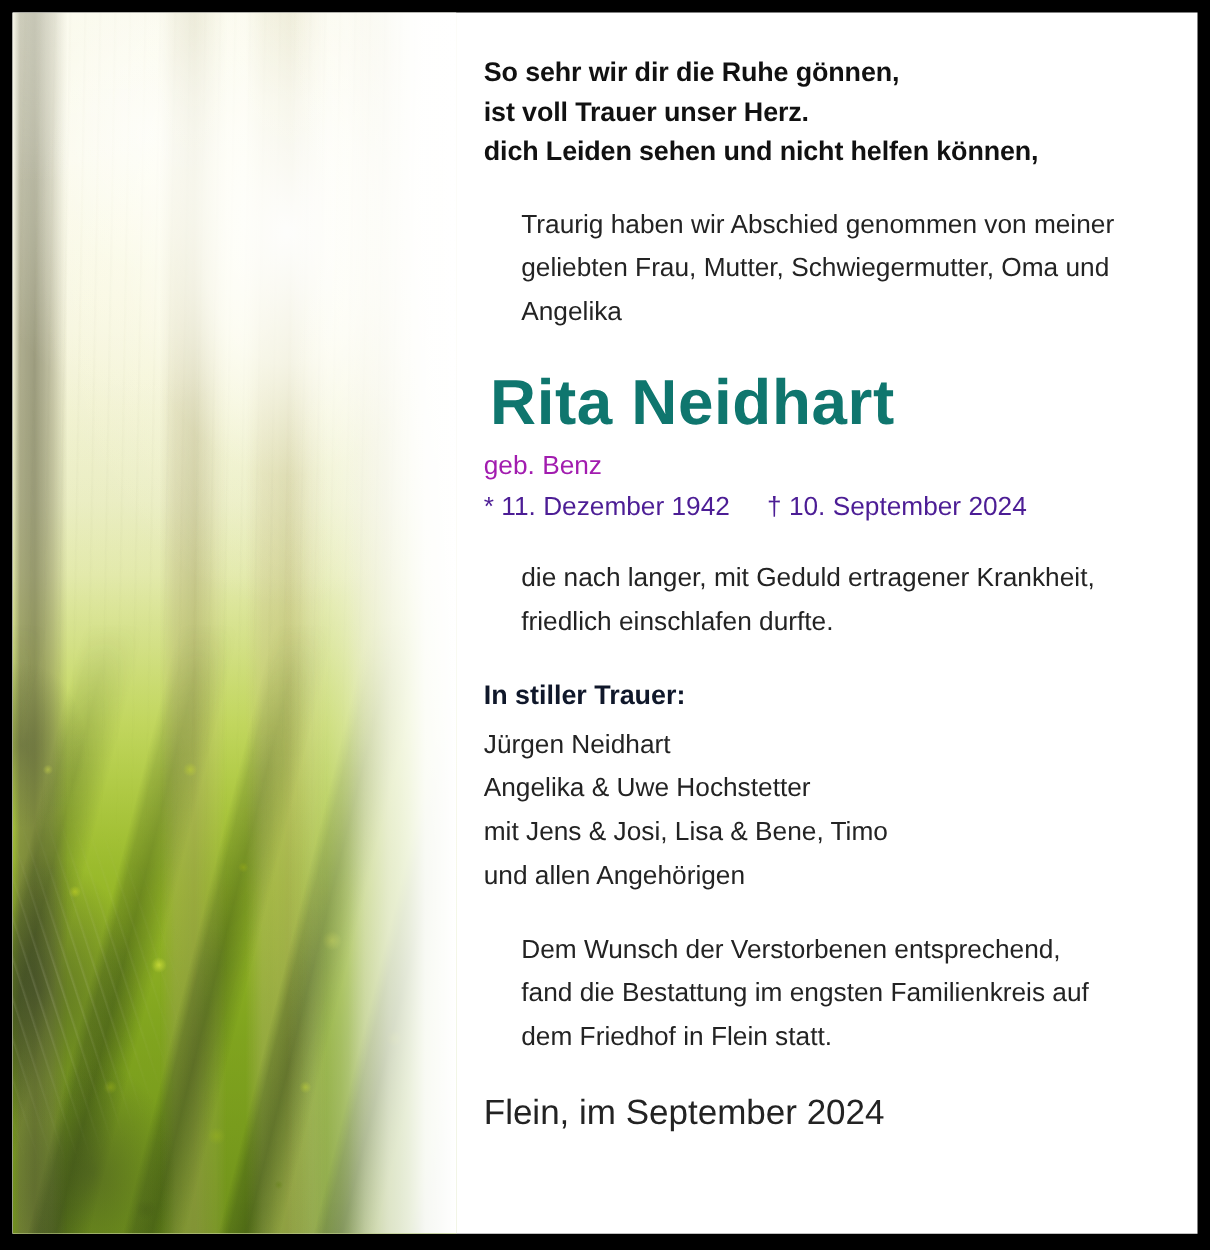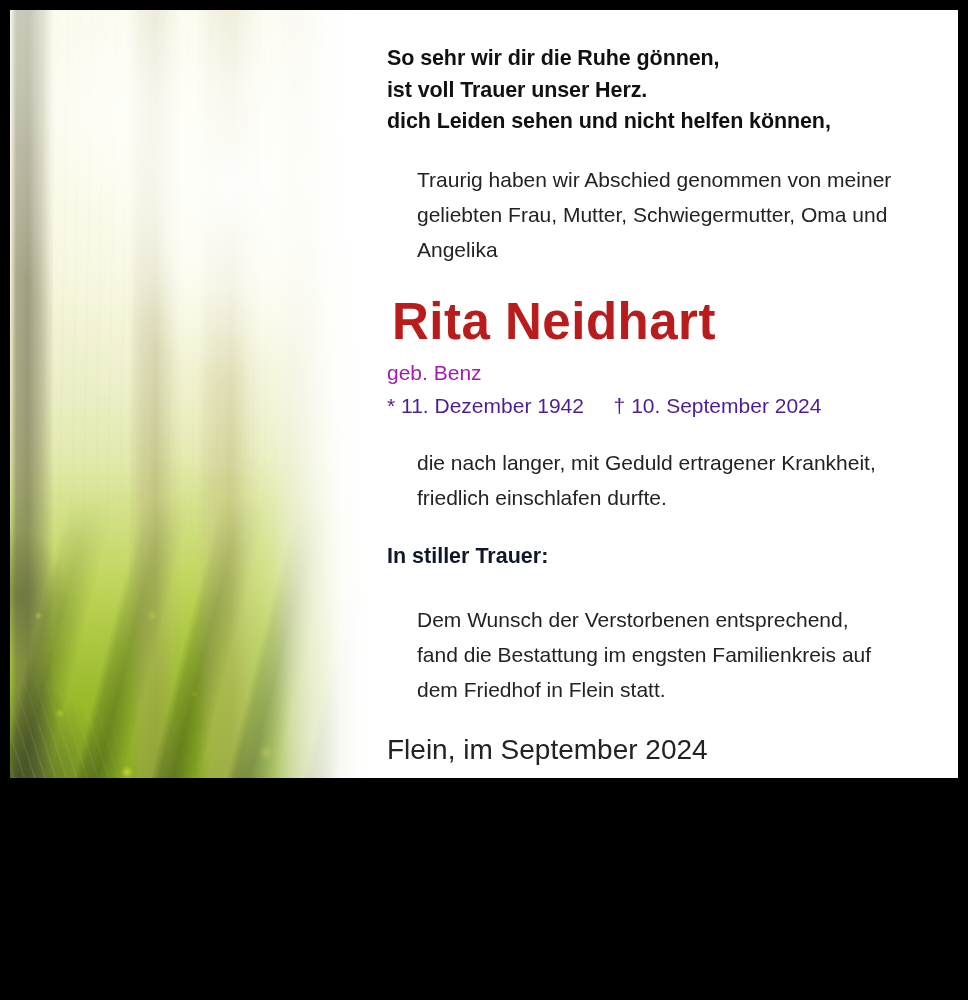--- a/index.html
+++ b/index.html
@@ -19,21 +19,21 @@
     position: relative;
     width: 968px;
     height: 1000px;
     box-sizing: border-box;
     background: #000000;
     padding: 10px 10px 13px 10px;
   }
   #notice-inner {
     position: relative;
     width: 948px;
-    height: 768px;
+    height: 977px;
     background: #ffffff;
     overflow: hidden;
     display: flex;
   }
 
   
   #photo {
     position: relative;
     width: 355px;
     height: 977px;
@@ -230,21 +230,21 @@
   .gap-d { height: 26px; }
   .gap-e { height: 24px; }
   .gap-f { height: 26px; }
 
   .name {
     font-family: "Liberation Sans", sans-serif;
     font-weight: bold;
     font-size: 51px;
     line-height: 58px;
     letter-spacing: 0.5px;
-    color: #b91c1c;
+    color: #0f766e;
     margin: 0 0 6px 5px;
     white-space: nowrap;
   }
 
   .maiden {
     font-size: 21px;
     line-height: 32px;
     color: #a21caf;
     margin: 0;
     white-space: nowrap;
@@ -336,20 +336,26 @@
 
       <div class="para">
         <div>die nach langer, mit Geduld ertragener Krankheit,</div>
         <div>friedlich einschlafen durfte.</div>
       </div>
 
       <div class="gap-d"></div>
 
       <div class="heading">In stiller Trauer:</div>
 
+      <div class="mourners">
+        <div>Jürgen Neidhart</div>
+        <div>Angelika &amp; Uwe Hochstetter</div>
+        <div>mit Jens &amp; Josi, Lisa &amp; Bene, Timo</div>
+        <div>und allen Angehörigen</div>
+      </div>
 
       <div class="gap-e"></div>
 
       <div class="para">
         <div>Dem Wunsch der Verstorbenen entsprechend,</div>
         <div>fand die Bestattung im engsten Familienkreis auf</div>
         <div>dem Friedhof in Flein statt.</div>
       </div>
 
       <div class="gap-f"></div>

